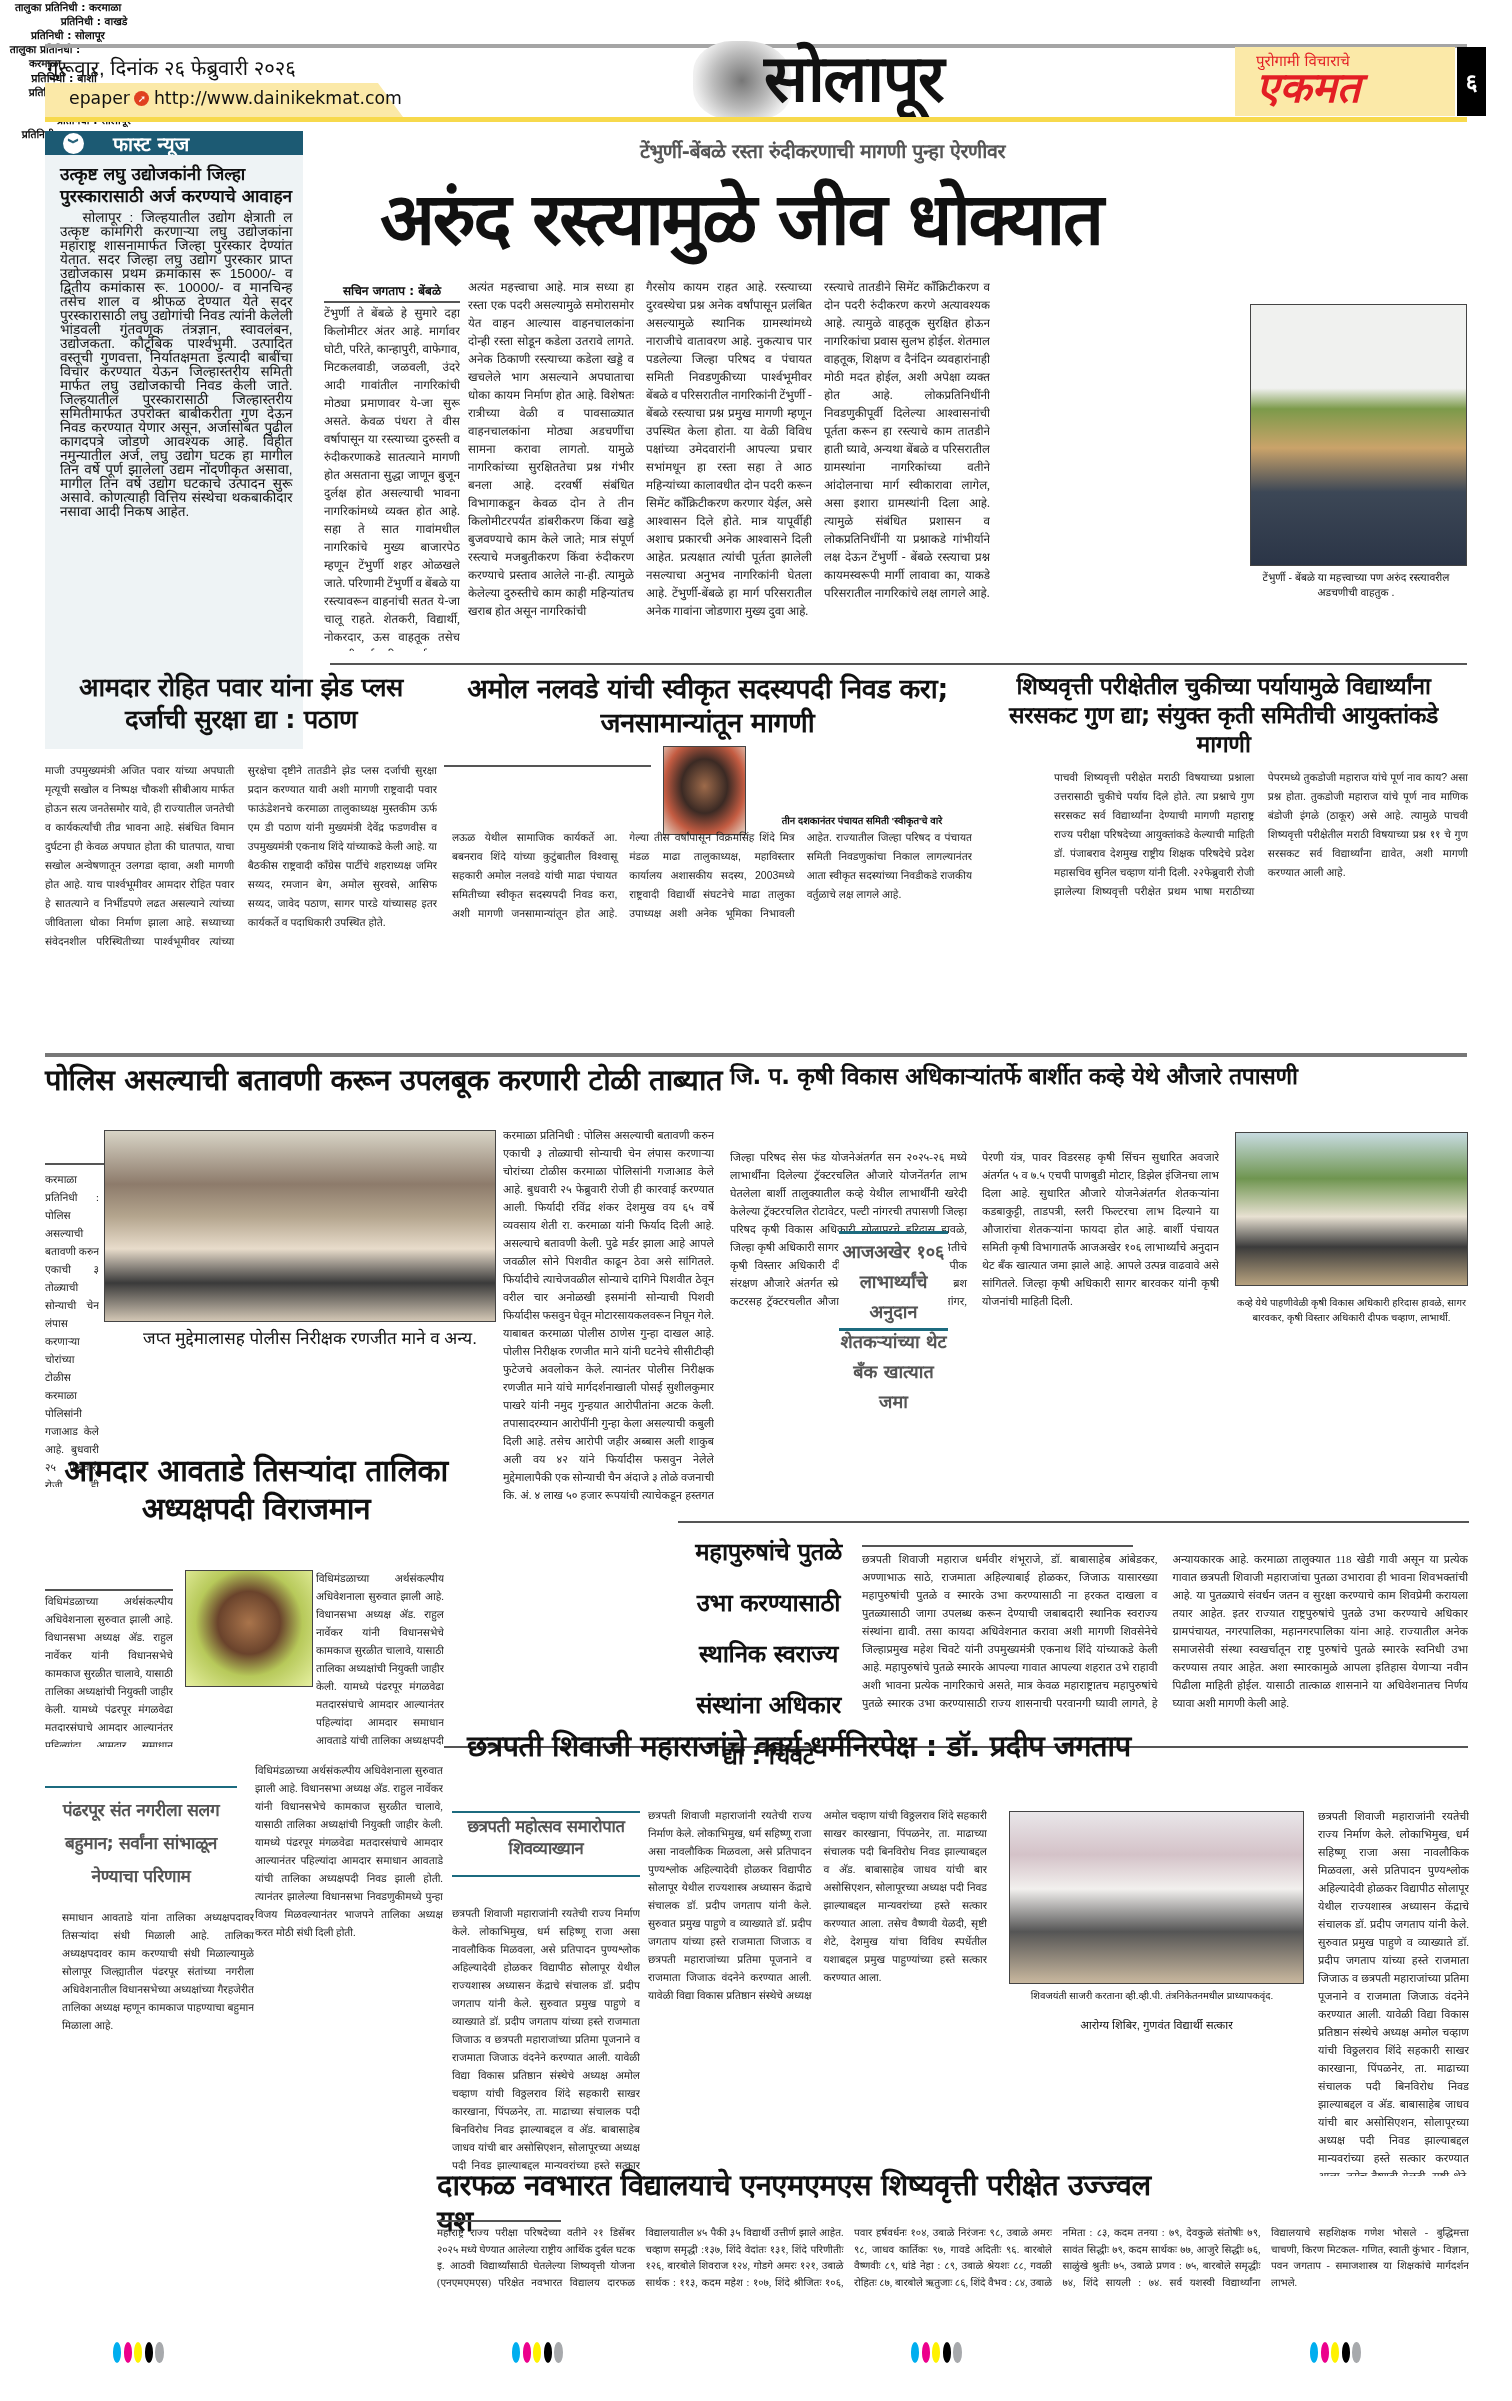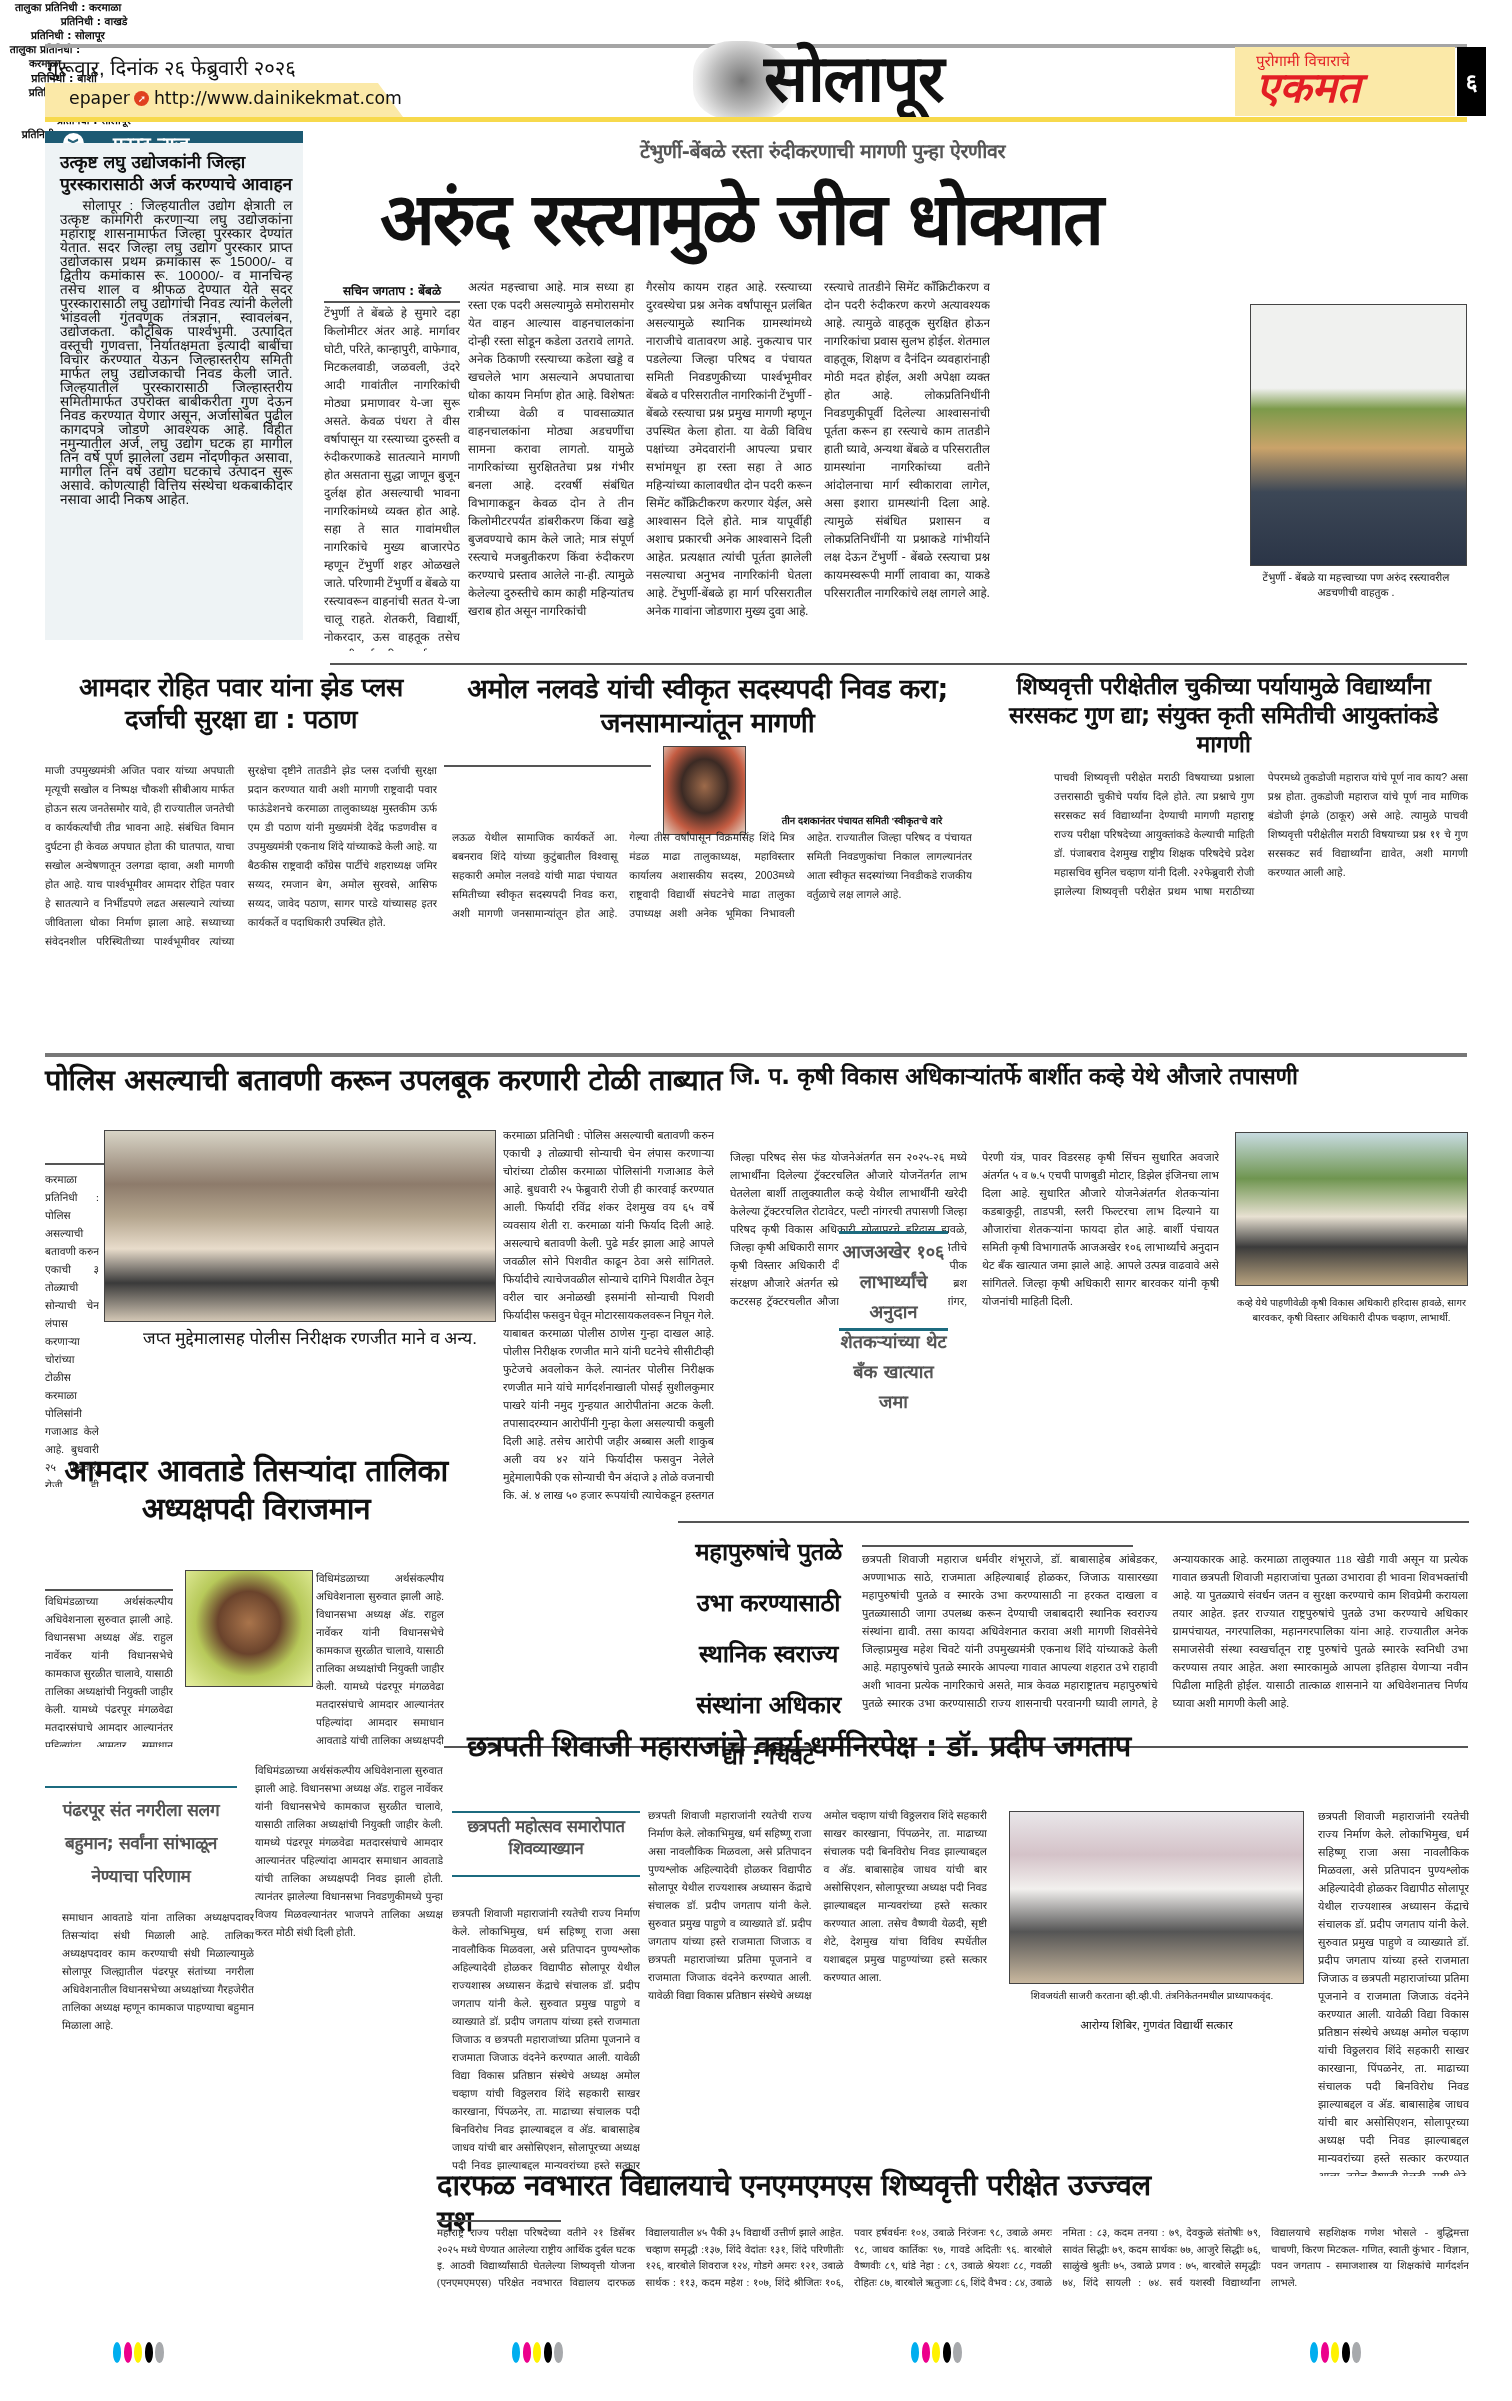--- a/index.html
+++ b/index.html
@@ -13,21 +13,21 @@
   .epaper-icon { width: 15px; height: 15px; border-radius: 50%; background: #e04020; color: #fff; font-size: 9.8px; display: inline-flex; align-items: center; justify-content: center; }
   .emblem { left: 693px; top: 41px; width: 98px; height: 79px; background: radial-gradient(circle at 50% 50%, #777 0%, #bbb 45%, #eee 75%, #fff 100%); border-radius: 40% 45% 35% 40%; }
   .city-title { left: 764px; top: 41px; font-size: 65px; font-weight: bold; letter-spacing: -1.5px; line-height: 75px; font-family: "DejaVu Sans", sans-serif; }
   .brand-box { left: 1235px; top: 47px; width: 220px; height: 69px; background: #fbe9a8; }
   .brand-tag { left: 1256px; top: 50px; color: #e31e24; font-size: 15px; }
   .brand-name { left: 1256px; top: 64px; color: #e31e24; font-size: 42px; font-weight: bold; font-style: italic; line-height: 48px; }
   .page-no { left: 1457px; top: 47px; width: 29px; height: 69px; background: #000; color: #fff; font-size: 22.6px; font-weight: bold; display: flex; align-items: center; justify-content: center; }
 
   .fast-news { left: 45px; top: 131px; width: 258px; height: 25.6px; background: #1c5a73; color: #fff; font-size: 19.6px; font-weight: bold; display: flex; align-items: center; gap: 29px; padding-left: 18px; }
   .chev { width: 21px; height: 21px; background: #fff; border-radius: 50%; color: #1c5a73; font-size: 12px; display: flex; align-items: center; justify-content: center; }
-  .fn-panel { left: 45px; top: 143px; width: 258px; height: 497px; background: #eef3f5; padding: 7.5px 10.5px 0 15px; }
+  .fn-panel { left: 45px; top: 155px; width: 258px; height: 594px; background: #eef3f5; padding: 7.5px 10.5px 0 15px; }
   .fn-head { font-size: 17.3px; font-weight: bold; line-height: 22px; }
   .fn-body { font-size: 13.6px; line-height: 14px; text-align: justify; font-family: "Liberation Sans", sans-serif; }
 
   .kicker { left: 640px; top: 137px; font-size: 19.6px; color: #555; font-weight: bold; letter-spacing: -0.4px; }
   .main-head { left: 380px; top: 178px; font-size: 72px; font-weight: bold; letter-spacing: -2.3px; line-height: 83px; }
   .byline { font-size: 12px; font-weight: bold; text-align: center; }
   .rule { position: absolute; height: 1.5px; background: #555; }
   .rule-thick { position: absolute; height: 3.8px; background: #777; }
   .col { position: absolute; font-family: "Liberation Serif", serif; font-size: 11.7px; line-height: 18px; text-align: justify; color: #222; }
   .col-sans { position: absolute; font-family: "Liberation Sans", sans-serif; font-size: 11.3px; line-height: 19.6px; text-align: justify; color: #222; }

